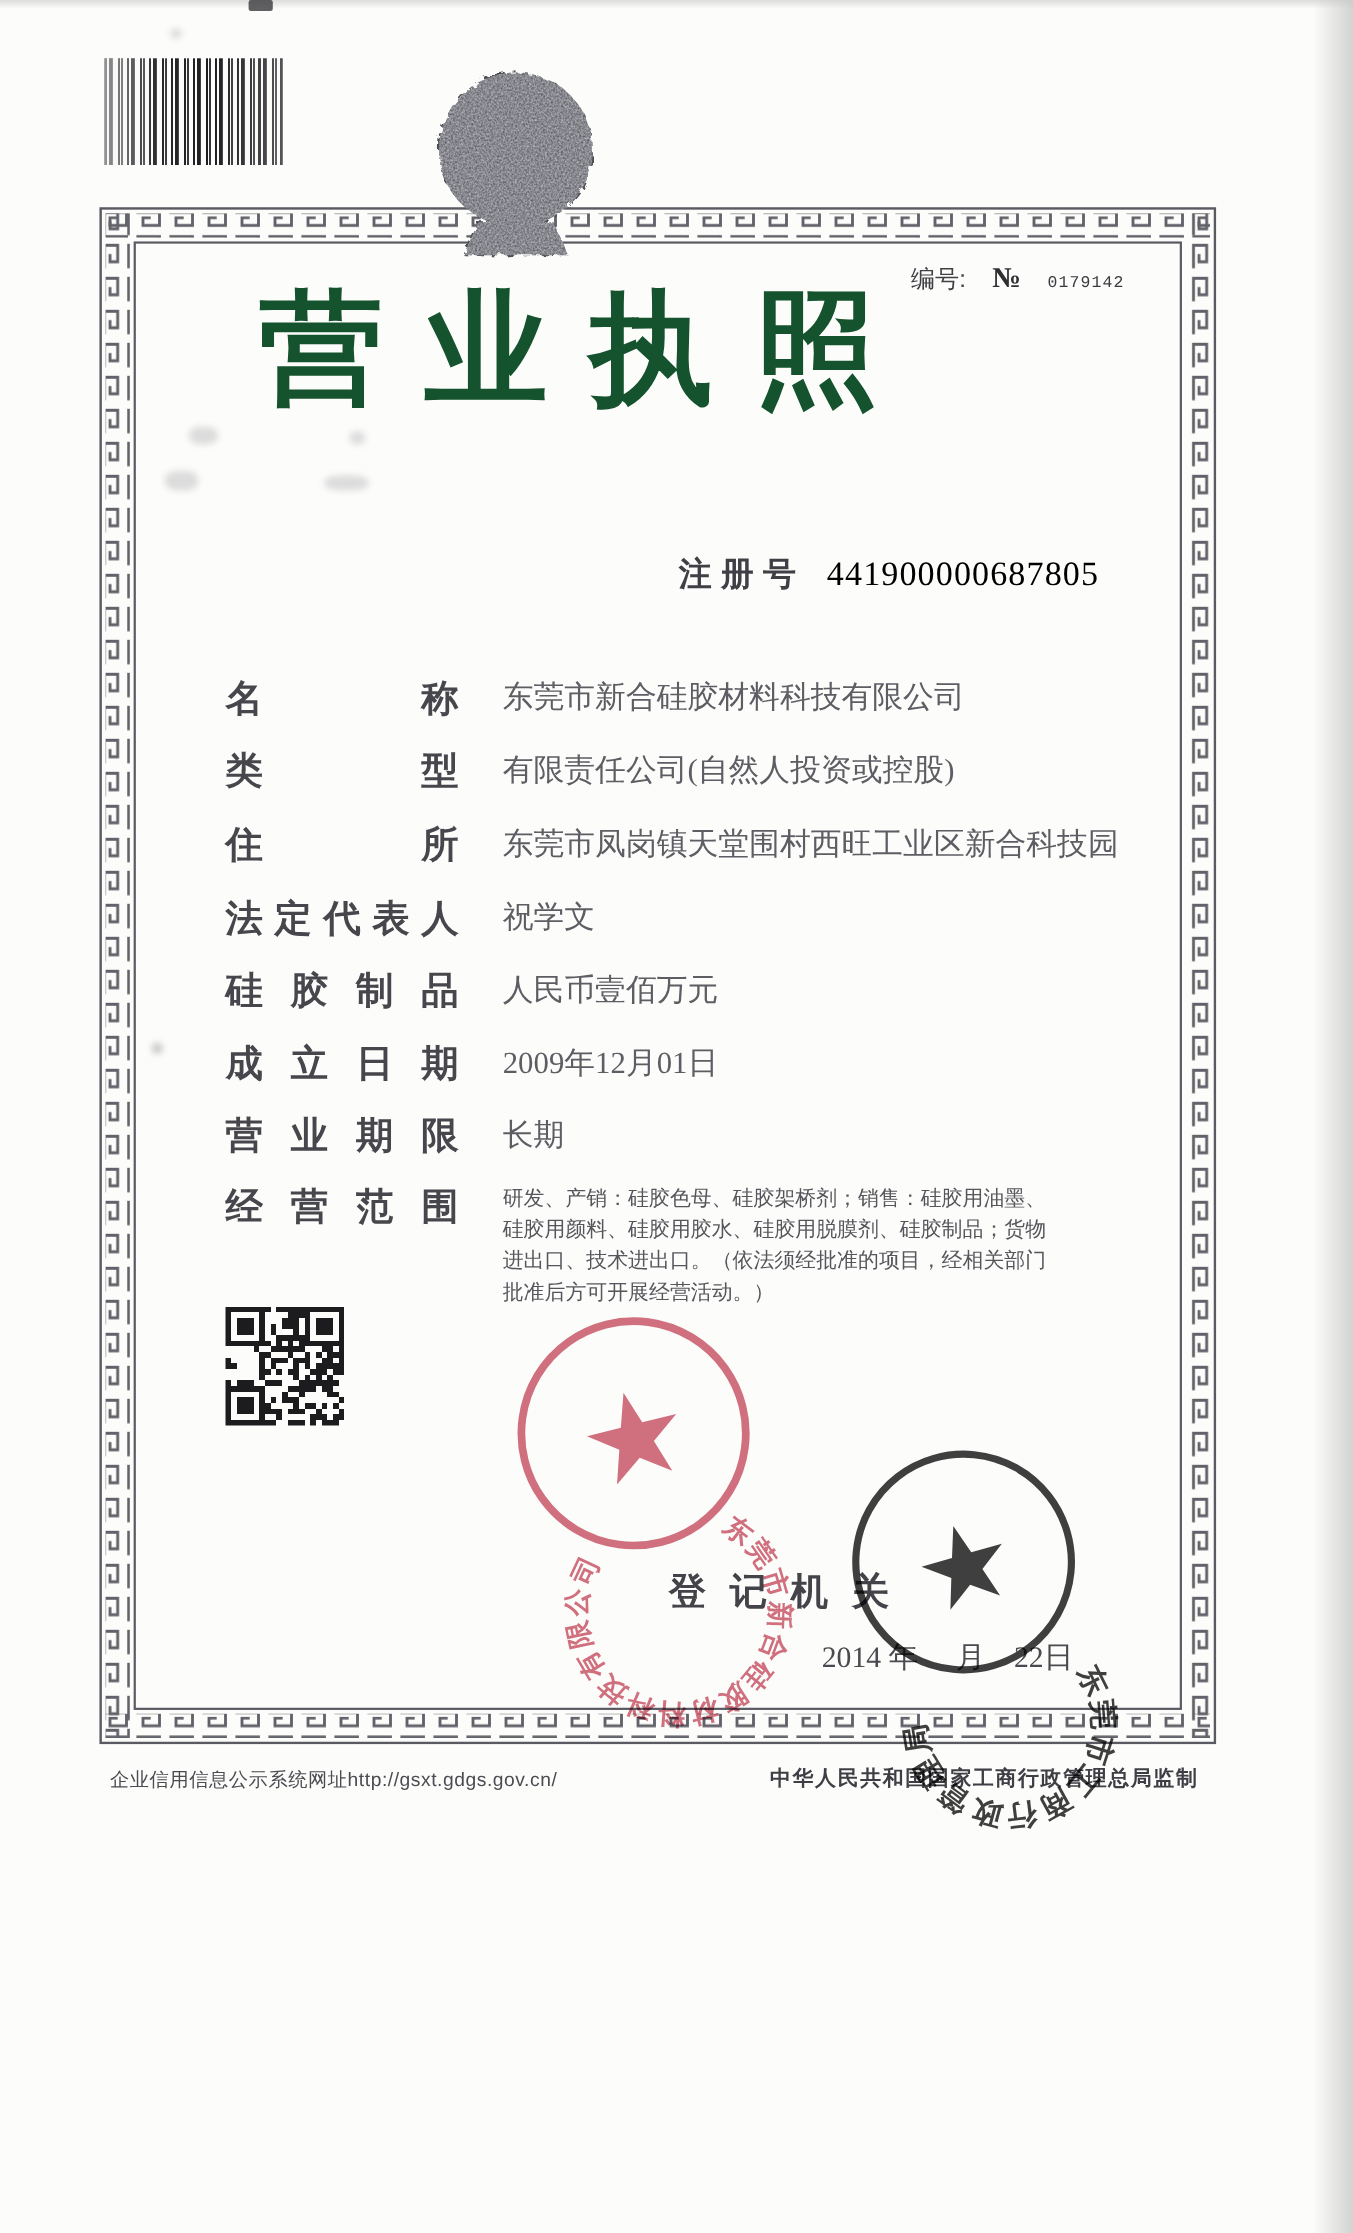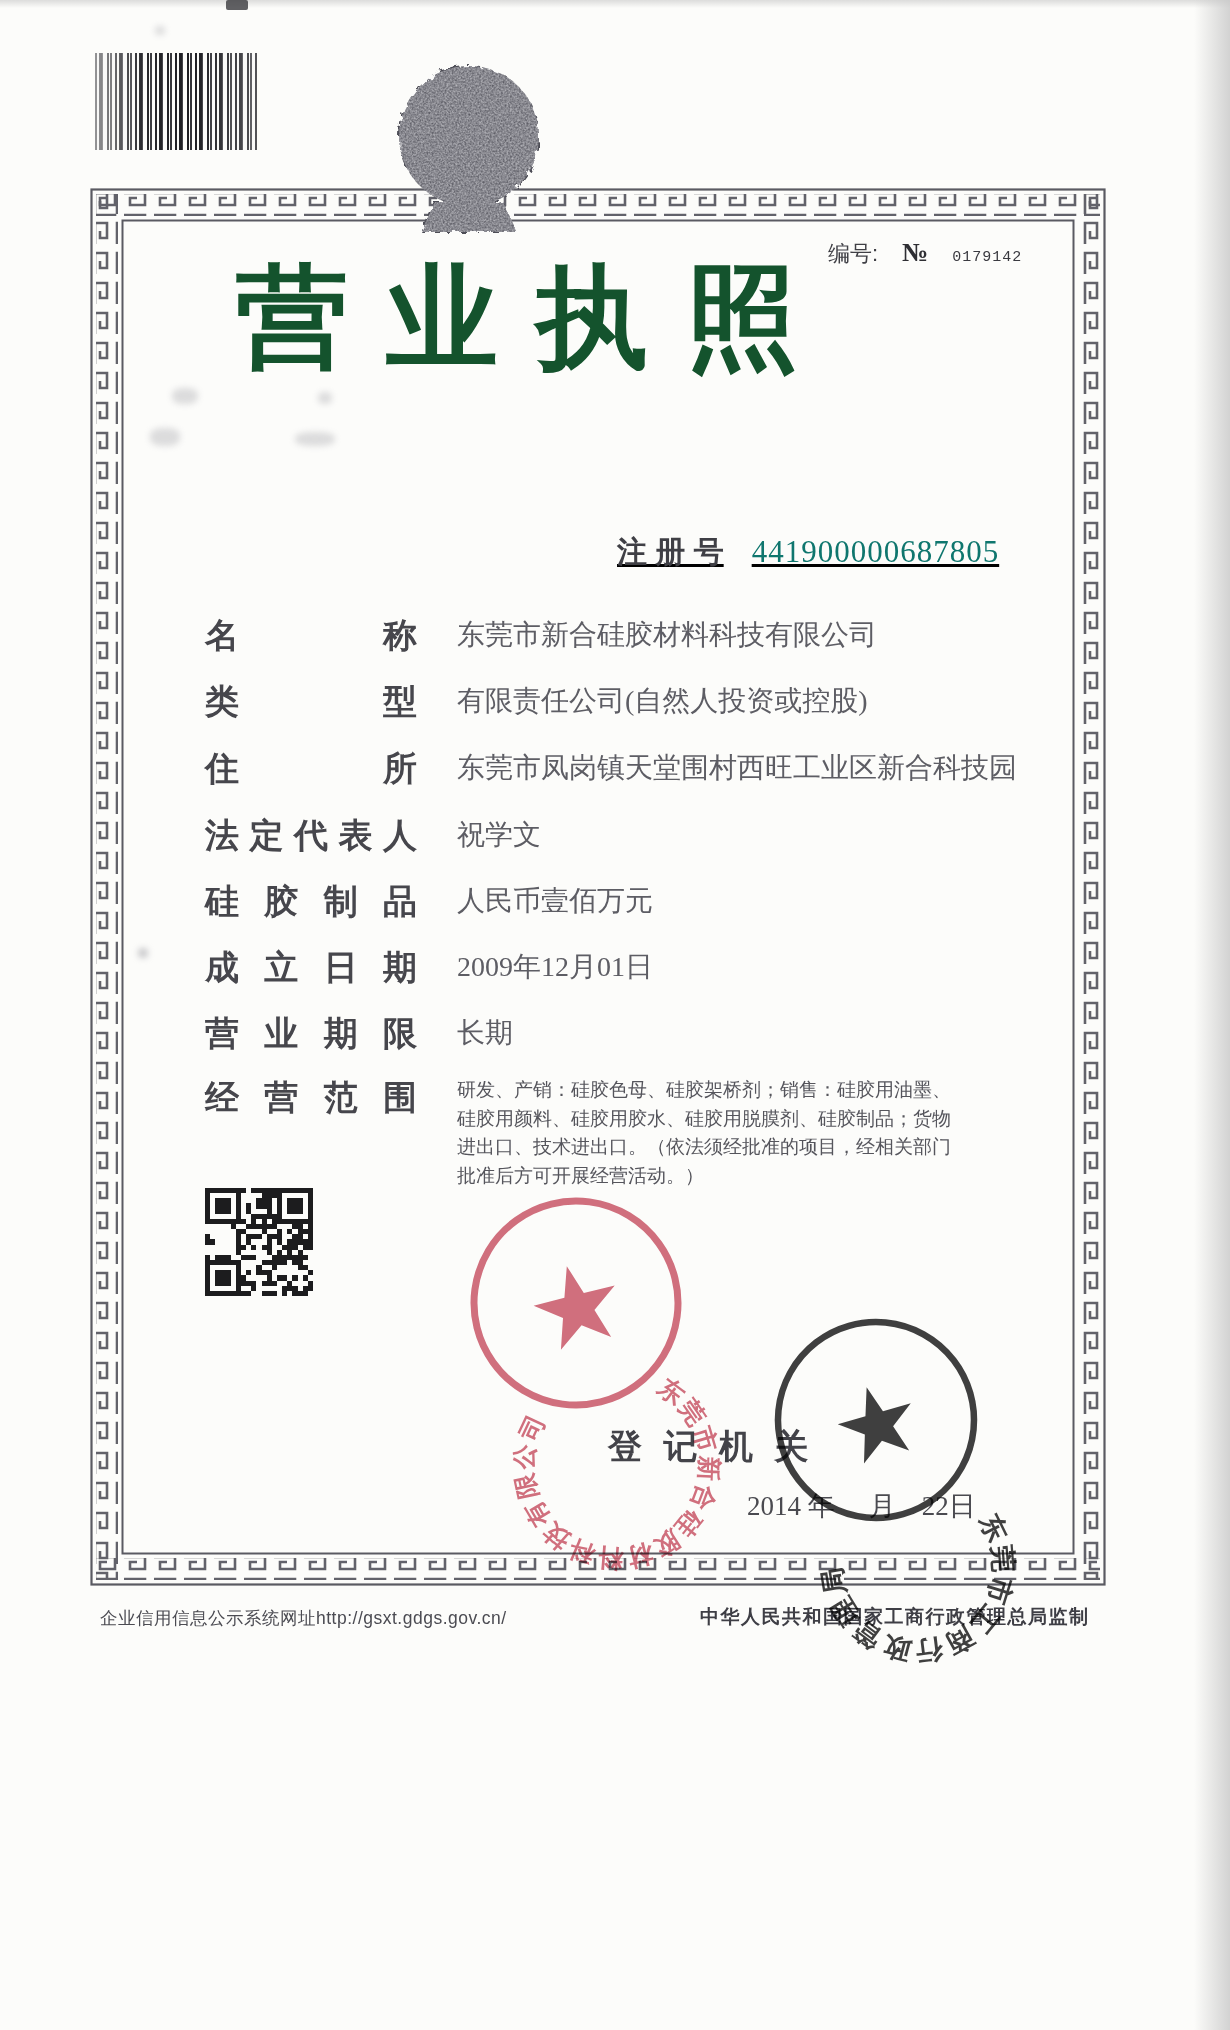--- a/index.html
+++ b/index.html
@@ -27,23 +27,23 @@
   
   .serial{position:absolute;left:828px;top:238px;display:flex;align-items:baseline;gap:24px;z-index:2;justify-content:flex-end;}
   .s-label{font-size:22px;color:#3f3f45;font-family:"Liberation Sans",sans-serif;}
   .s-no{font-size:26px;font-weight:bold;color:#2e2e33;font-family:"Liberation Serif",serif;}
   .s-digits{font-size:15px;color:#3a3a40;font-family:"Liberation Mono",monospace;letter-spacing:1px;}
   
   .title{position:absolute;left:236px;top:258px;margin:0;font-size:112px;line-height:1.08;
          font-weight:900;letter-spacing:38px;color:#14532d;z-index:2;
          font-family:Liberation Serif, serif;white-space:nowrap;}
   
-  .regline{position:absolute;left:617px;top:532px;display:flex;align-items:baseline;z-index:2;text-decoration:underline;}
+  .regline{position:absolute;left:617px;top:502px;display:flex;align-items:baseline;z-index:2;}
   .reg-label{font-size:30px;font-weight:700;color:#3f3f45;font-family:"Liberation Sans",sans-serif;}
-  .reg-value{font-size:31px;color:#0f766e;margin-left:28px;letter-spacing:1px;}
+  .reg-value{font-size:31px;color:#000000;margin-left:28px;letter-spacing:1px;}
   
   .frow{position:absolute;left:205px;display:flex;align-items:flex-start;z-index:2;}
   .flabel{width:212px;font-size:34px;line-height:46px;font-weight:700;color:#46464c;
           font-family:"Liberation Sans",sans-serif;text-align:justify;text-align-last:justify;}
   .fvalue{margin-left:40px;width:600px;font-size:28px;line-height:46px;color:#5d5d64;}
   .fvalue.small{font-size:19px;line-height:28.5px;width:505px;color:#55555c;margin-top:2px;}
   
   .qr{position:absolute;left:205px;top:1188px;width:108px;height:108px;z-index:2;}
   .qr svg{width:100%;height:100%;shape-rendering:crispEdges;}
   

